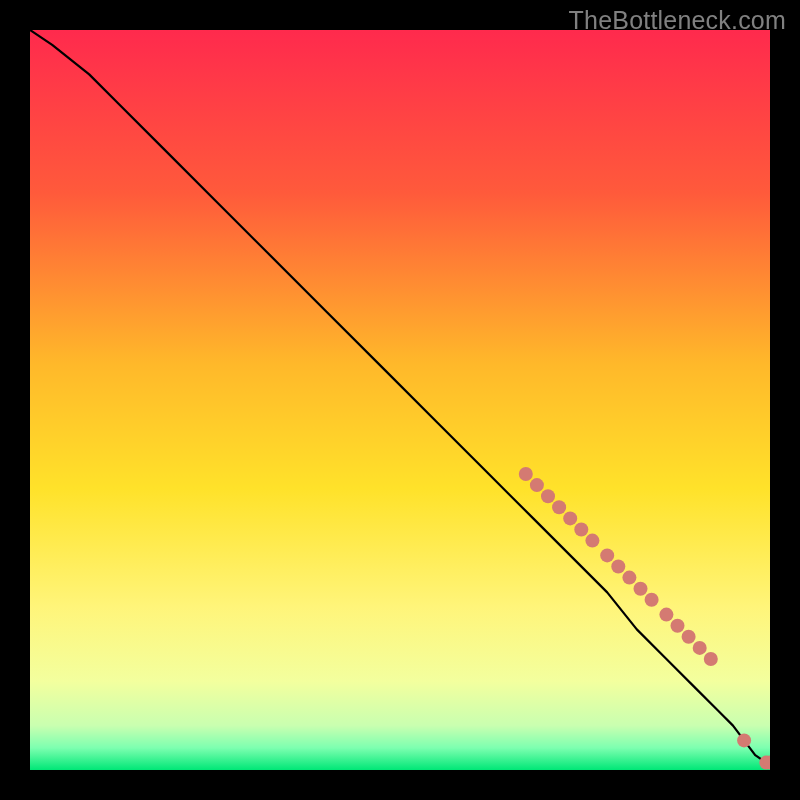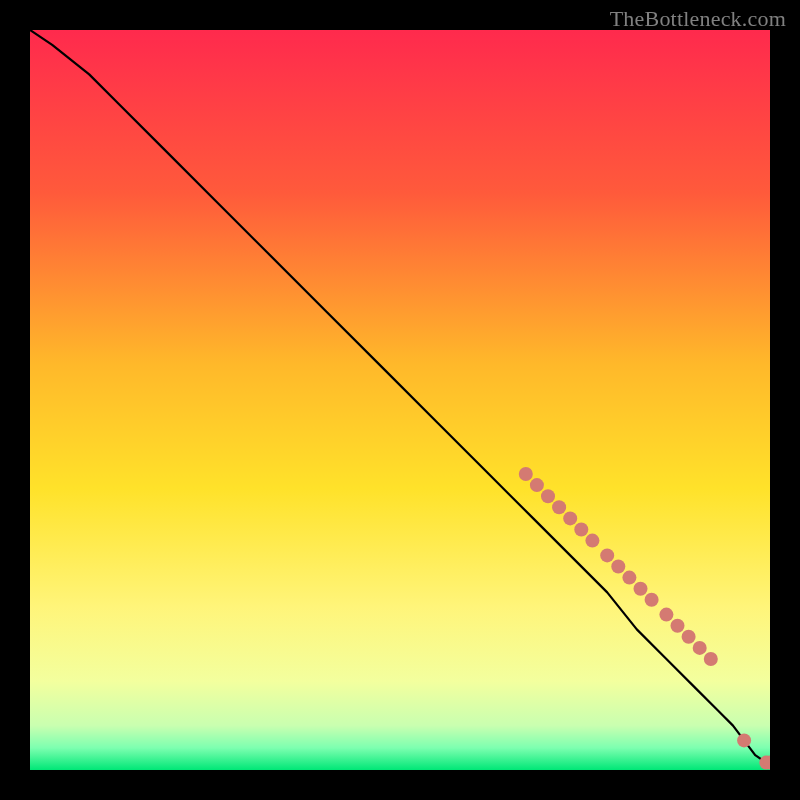--- a/index.html
+++ b/index.html
@@ -15,25 +15,24 @@
     position: relative;
     width: 800px;
     height: 800px;
     background: #000000;
   }
   .watermark {
     position: absolute;
     top: 6px;
     right: 14px;
     color: #808080;
-    font-size: 22px;
+    font-size: 25px;
     font-weight: 500;
     letter-spacing: 0.2px;
     z-index: 30;
-    font-family: Liberation Serif, serif;
   }
   .plot-area {
     position: absolute;
     left: 30px;
     top: 30px;
     width: 740px;
     height: 740px;
     overflow: visible;
     z-index: 10;
   }

